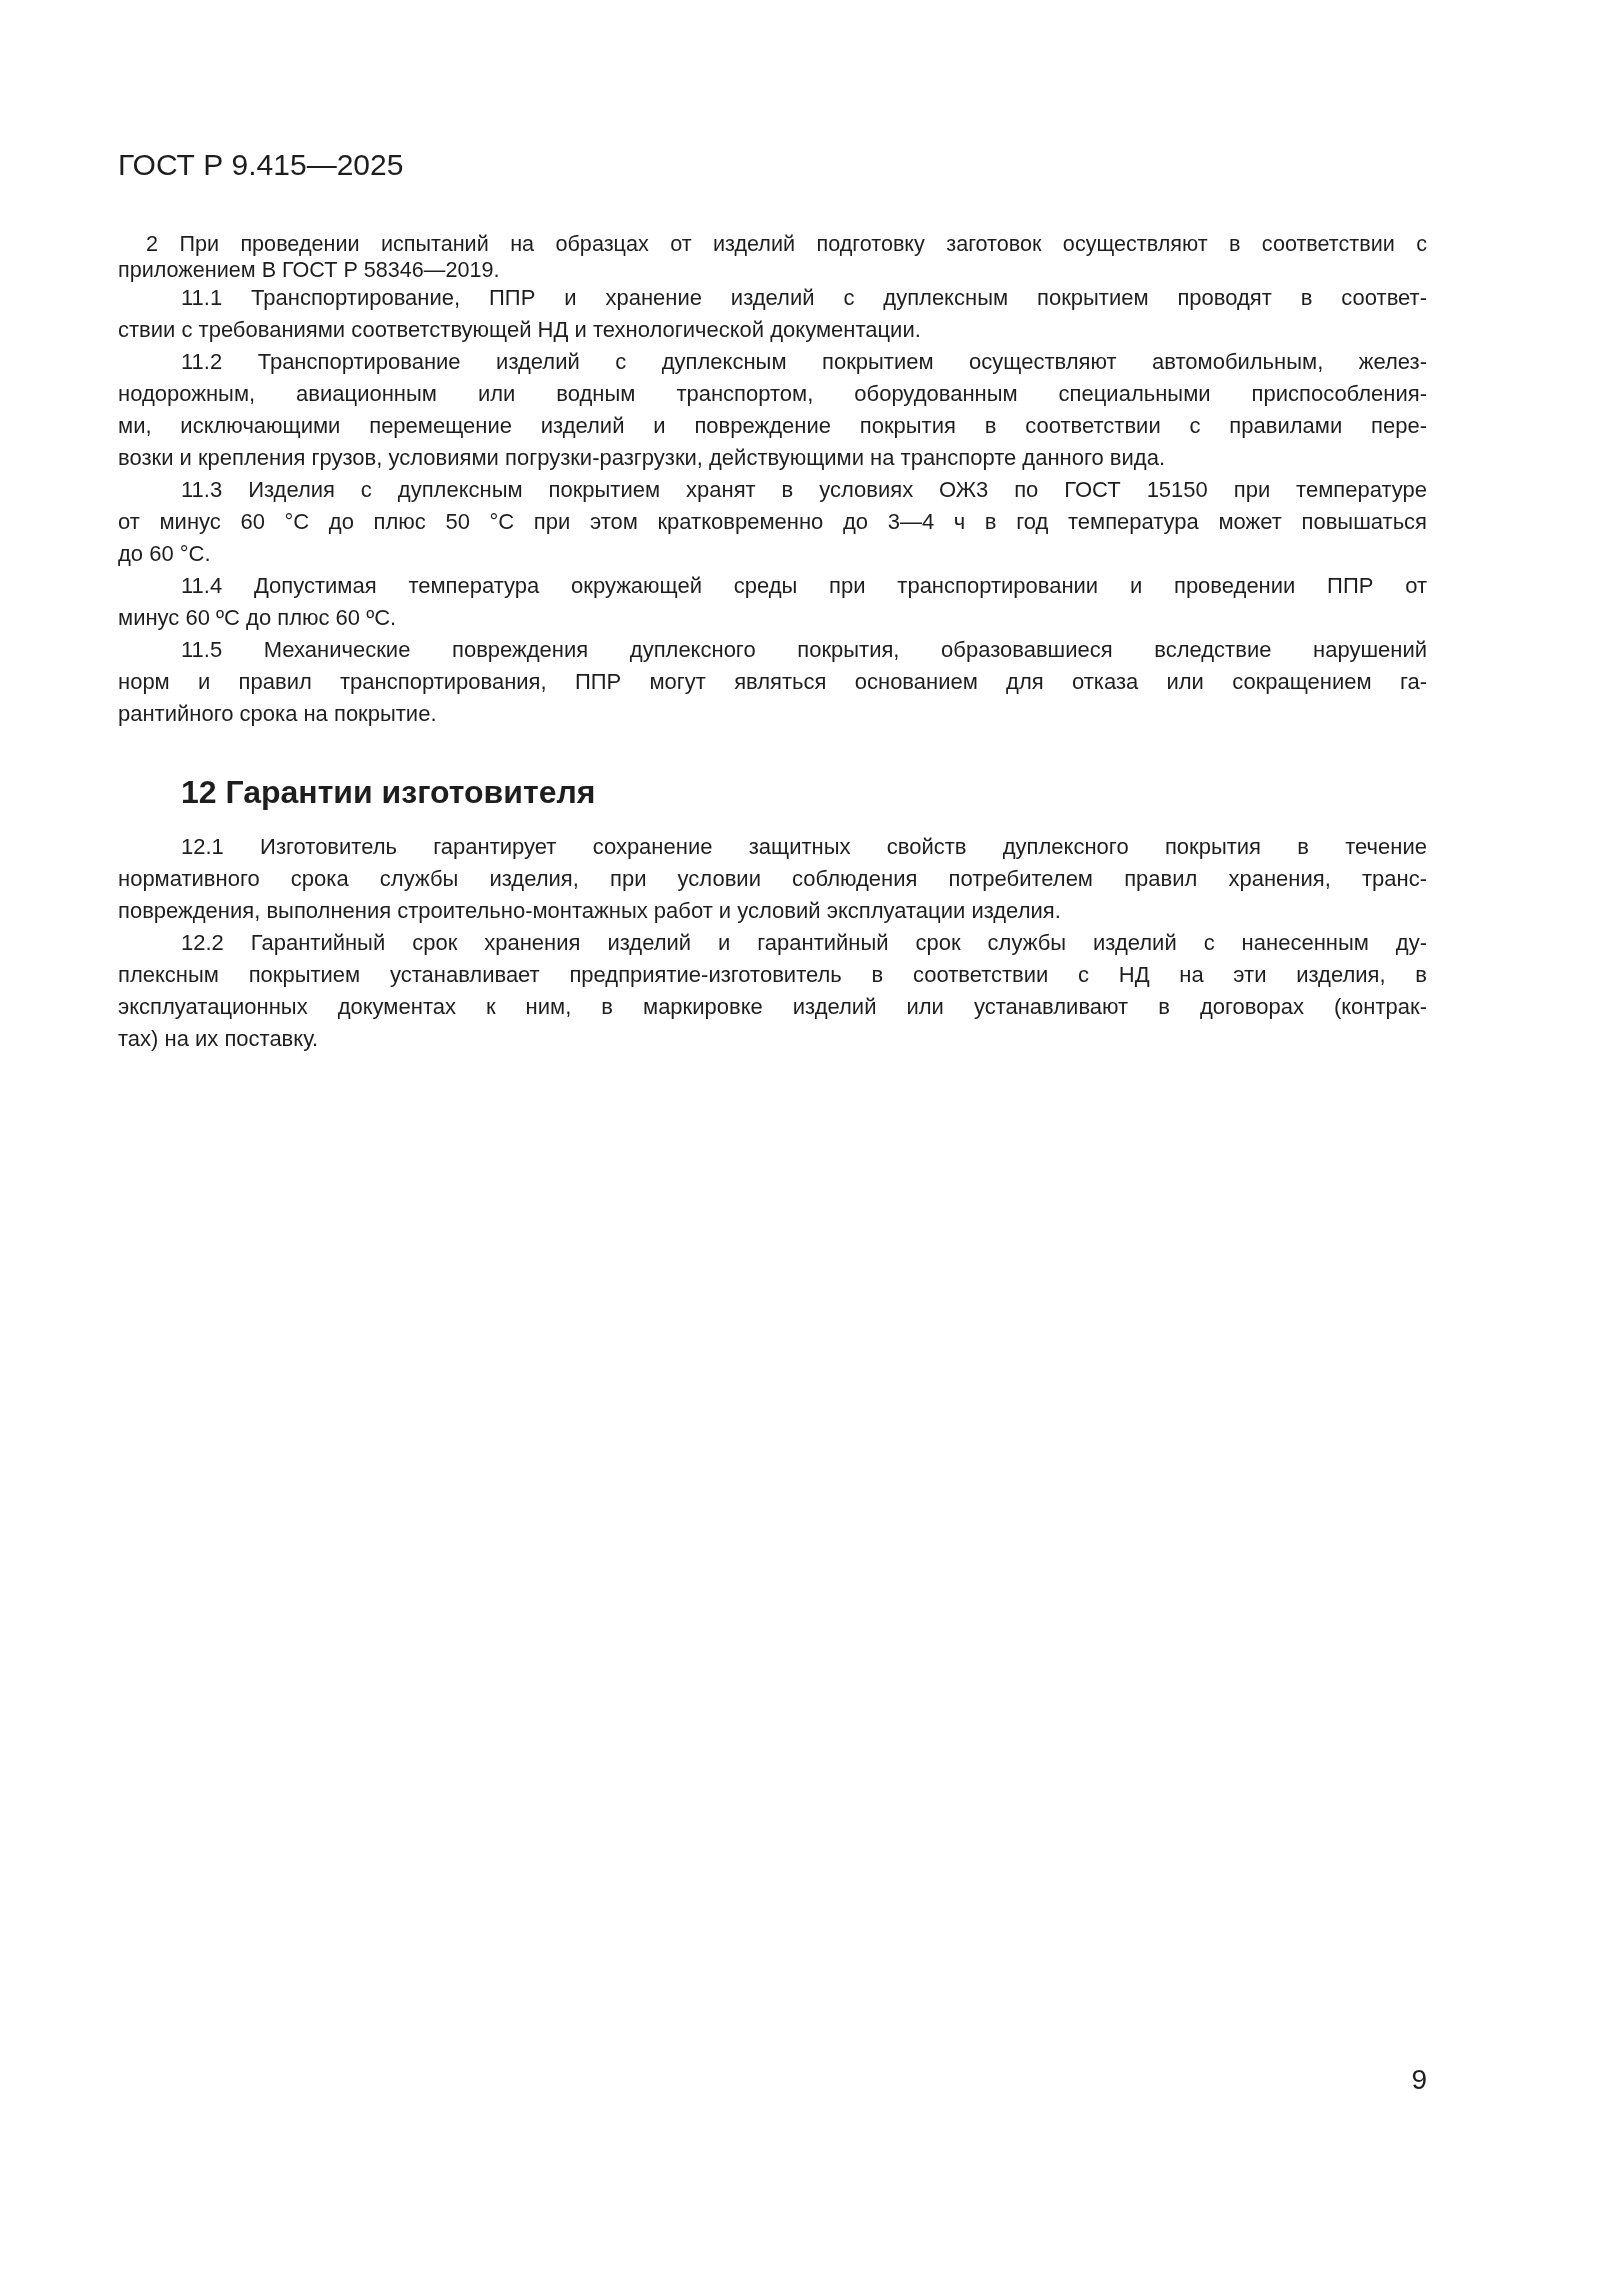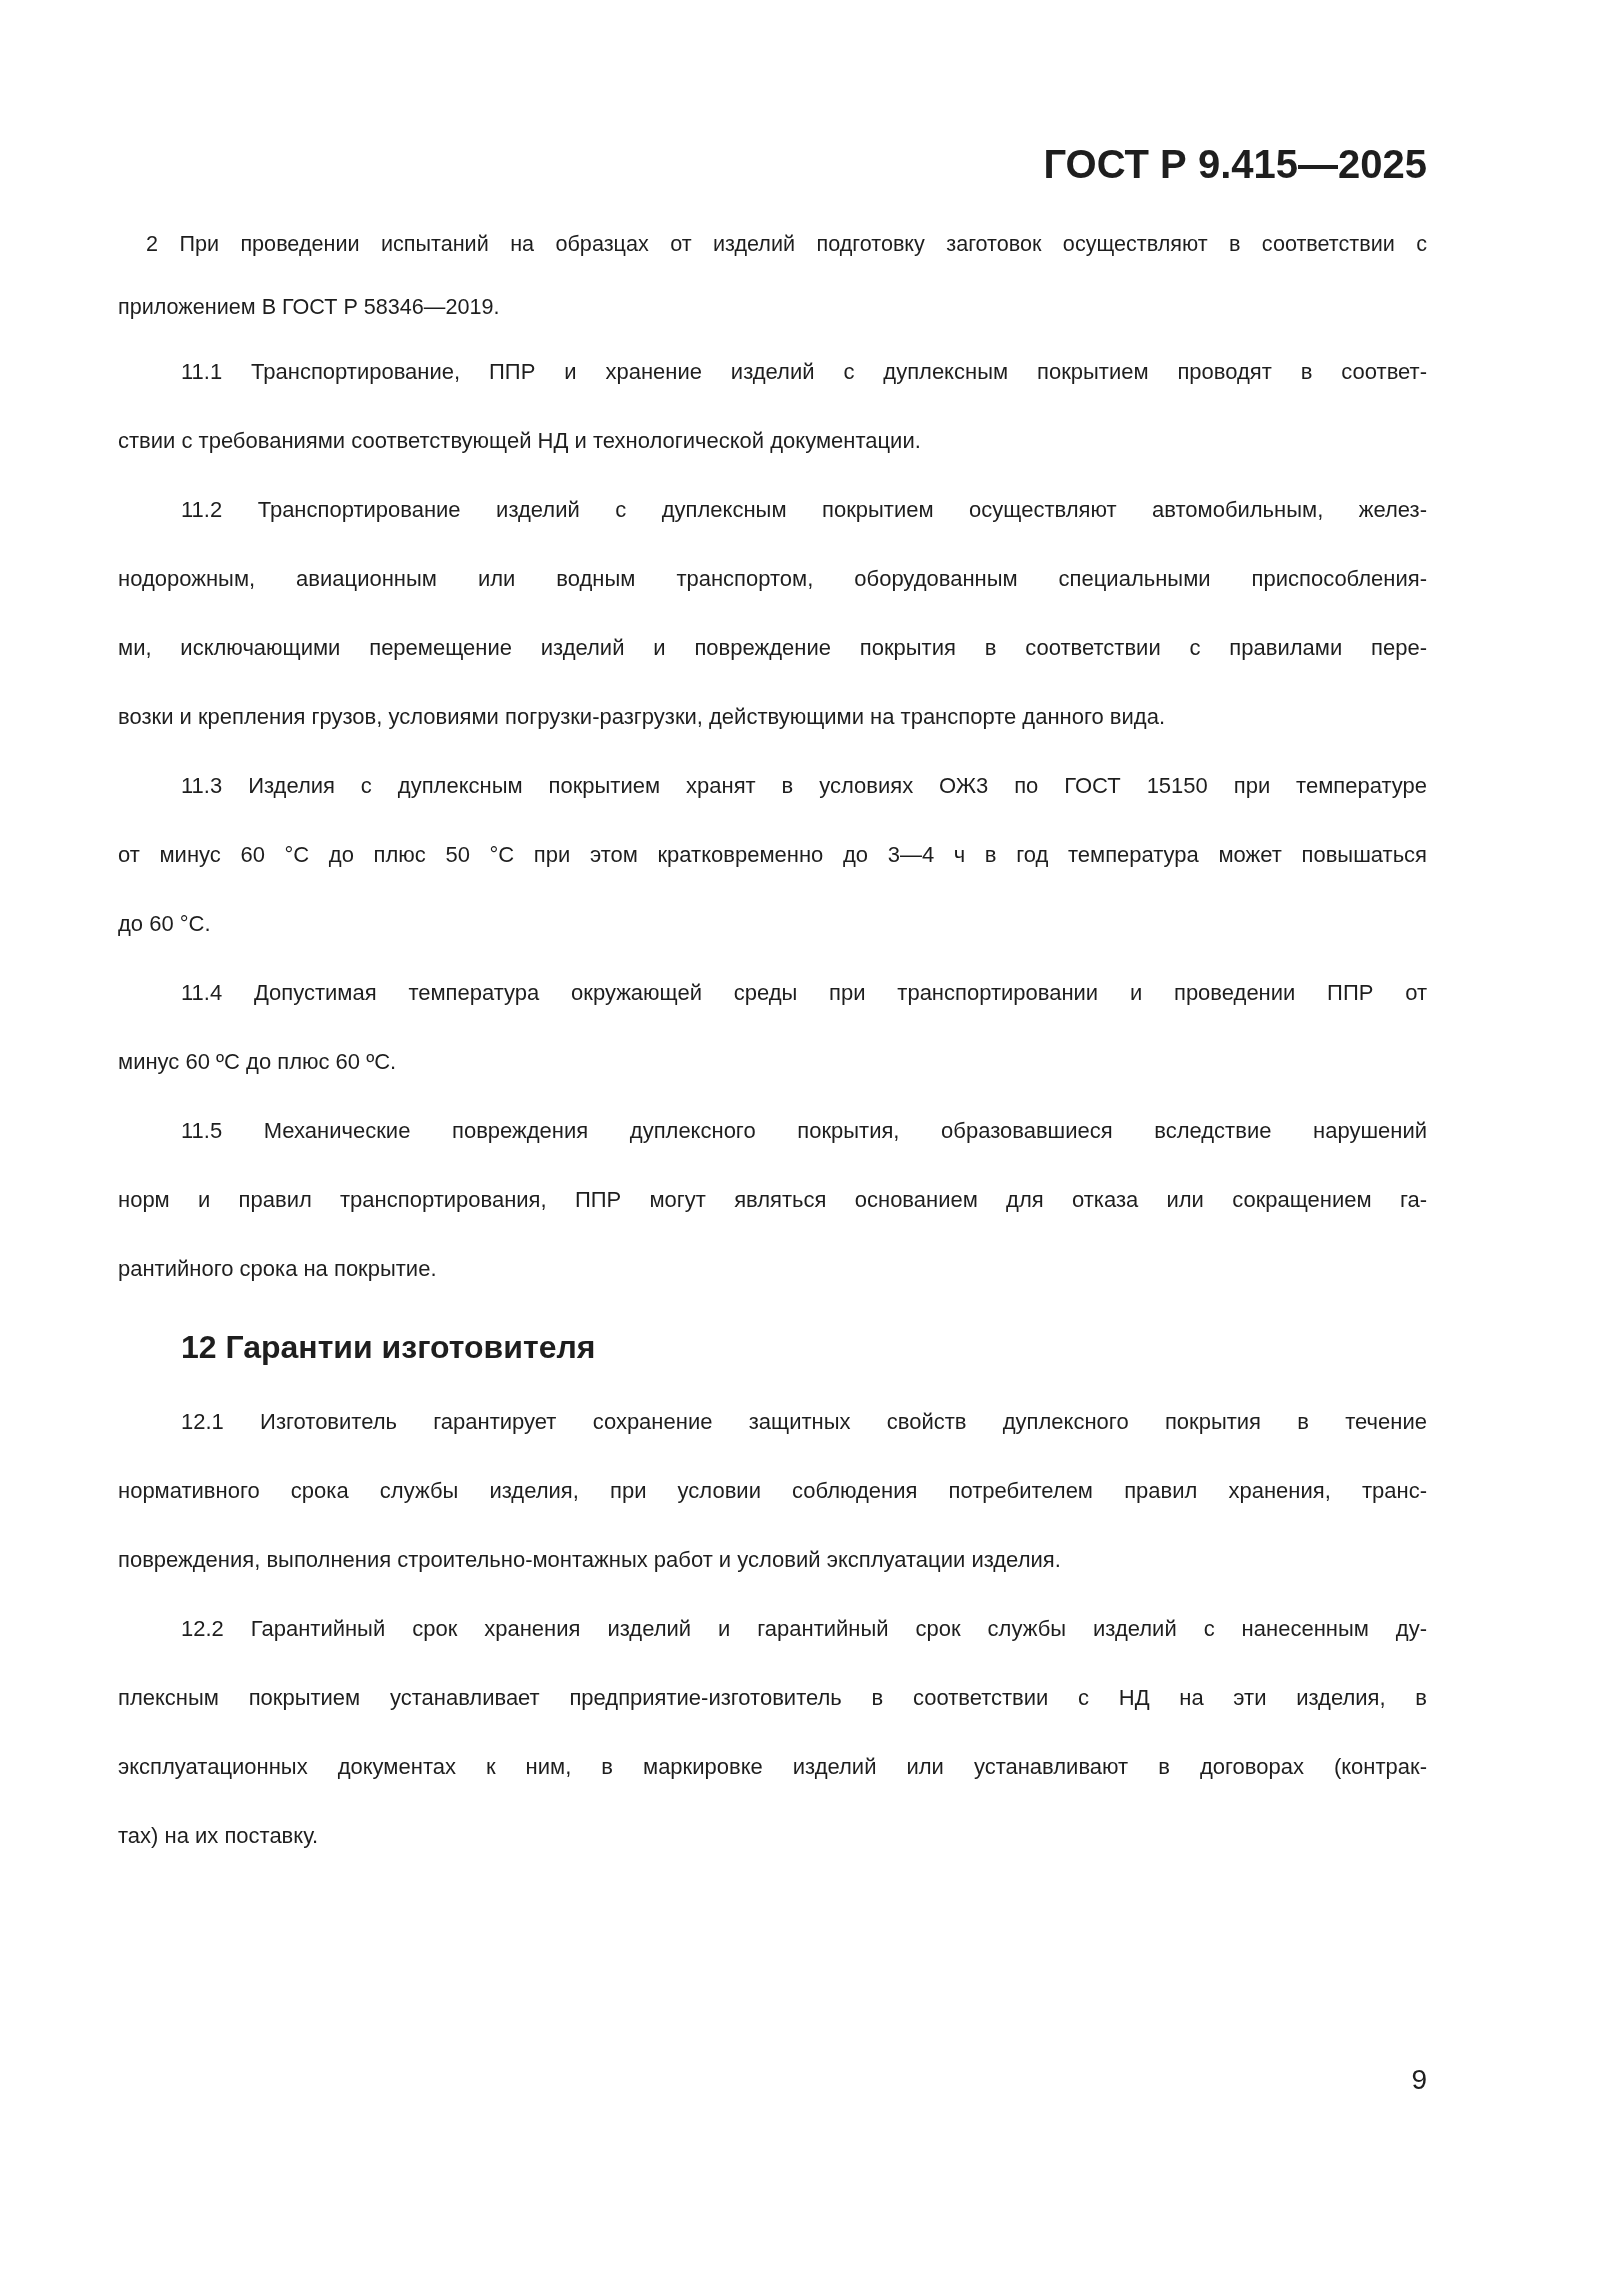--- a/index.html
+++ b/index.html
@@ -22,40 +22,38 @@
     height: 2293px;
     background: #ffffff;
     overflow: hidden;
   }
   
   .doc-header {
     position: absolute;
     top: 147px;
     left: 118px;
     width: 1309px;
-    text-align: right;
-    font-size: 40px;
-    font-weight: bold;
+    font-size: 30px;
+    font-weight: normal;
     line-height: 35px;
     white-space: nowrap;
   }
   
   .content {
     position: absolute;
     left: 118px;
     top: 0;
     width: 1309px;
   }
   .para { margin: 0; }
   .para .line {
     text-align: justify;
     text-align-last: justify;
     -moz-text-align-last: justify;
     white-space: normal;
-    margin-top: 37px;
   }
   .para .line.last {
     text-align-last: left;
     -moz-text-align-last: left;
   }
   
   .para.note {
     margin-top: 231px;
     font-size: 21.6px;
     line-height: 25.5px;

